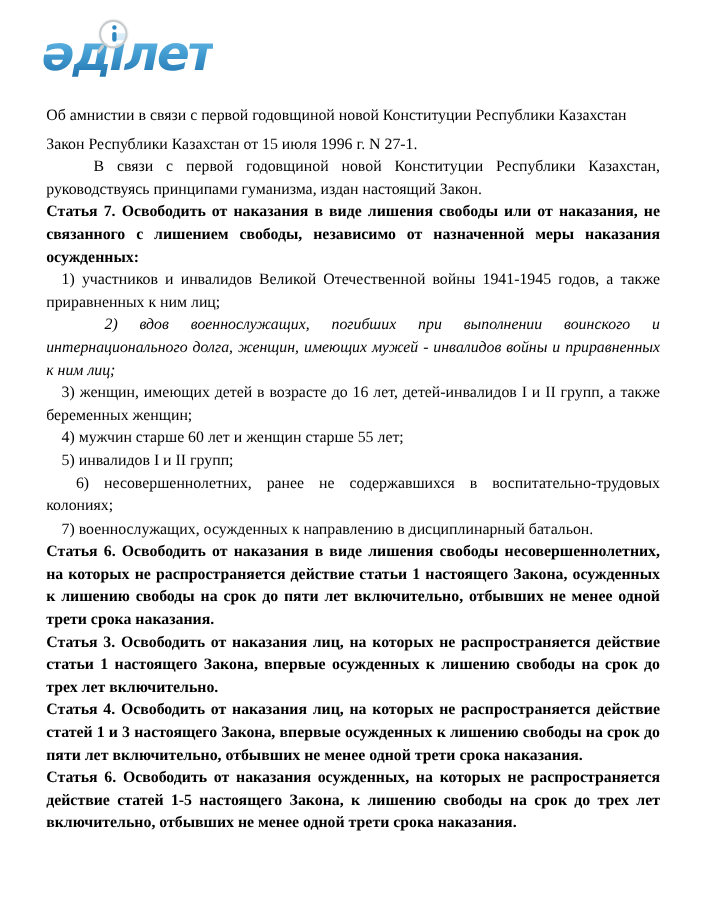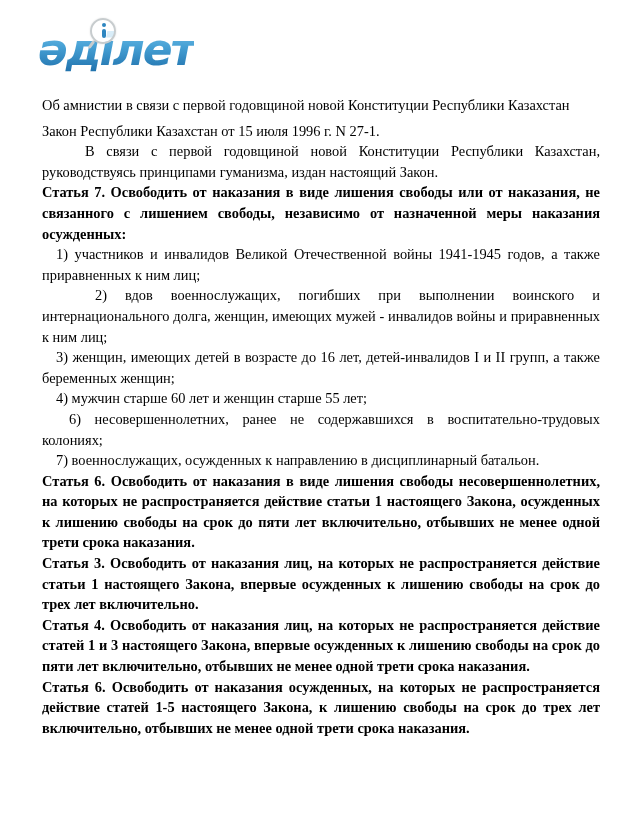--- a/index.html
+++ b/index.html
@@ -96,21 +96,21 @@
   .content p { margin: 0; }
   .title {
     font-weight: normal;
     margin: 0 0 5px 0 !important;
   }
   .bold { font-weight: bold; }
   .indent-none      { text-indent: 0; }
   .indent-firstline { text-indent: 43px; }
   .indent-small     { text-indent: 14px; }
   .indent-medium    { text-indent: 27px; }
-  .indent-large     { text-indent: 53px; }
+  .indent-large     { text-indent: 53px; font-style: italic; }
 </style>
 </head>
 <body>
 
 <div class="page">
 
   <div class="logo">
     <span class="logo-text"><span>әд</span><span>і</span><span>лет</span></span>
     <span class="magnifier"></span>
     <span class="magnifier-handle"></span>
@@ -119,20 +119,21 @@
   <div class="content">
     <p class="title">Об амнистии в связи с первой годовщиной новой Конституции Республики Казахстан</p>
     <p class="law indent-none">Закон Республики Казахстан от 15 июля 1996 г. N 27-1.</p>
     <div id="paragraphs">
         <p class="indent-firstline">В связи с первой годовщиной новой Конституции Республики Казахстан, руководствуясь принципами гуманизма, издан настоящий Закон.</p>
         <p class="bold indent-none">Статья 7. Освободить от наказания в виде лишения свободы или от наказания, не связанного с лишением свободы, независимо от назначенной меры наказания осужденных:</p>
         <p class="indent-small">1) участников и инвалидов Великой Отечественной войны 1941-1945 годов, а также приравненных к ним лиц;</p>
         <p class="indent-large">2) вдов военнослужащих, погибших при выполнении воинского и интернационального долга, женщин, имеющих мужей - инвалидов войны и приравненных к ним лиц;</p>
         <p class="indent-small">3) женщин, имеющих детей в возрасте до 16 лет, детей-инвалидов I и II групп, а также беременных женщин;</p>
         <p class="indent-small">4) мужчин старше 60 лет и женщин старше 55 лет;</p>
+        <p class="indent-small">5) инвалидов I и II групп;</p>
         <p class="indent-medium">6) несовершеннолетних, ранее не содержавшихся в воспитательно-трудовых колониях;</p>
         <p class="indent-small">7) военнослужащих, осужденных к направлению в дисциплинарный батальон.</p>
         <p class="bold indent-none">Статья 6. Освободить от наказания в виде лишения свободы несовершеннолетних, на которых не распространяется действие статьи 1 настоящего Закона, осужденных к лишению свободы на срок до пяти лет включительно, отбывших не менее одной трети срока наказания.</p>
         <p class="bold indent-none">Статья 3. Освободить от наказания лиц, на которых не распространяется действие статьи 1 настоящего Закона, впервые осужденных к лишению свободы на срок до трех лет включительно.</p>
         <p class="bold indent-none">Статья 4. Освободить от наказания лиц, на которых не распространяется действие статей 1 и 3 настоящего Закона, впервые осужденных к лишению свободы на срок до пяти лет включительно, отбывших не менее одной трети срока наказания.</p>
         <p class="bold indent-none">Статья 6. Освободить от наказания осужденных, на которых не распространяется действие статей 1-5 настоящего Закона, к лишению свободы на срок до трех лет включительно, отбывших не менее одной трети срока наказания.</p>
       </div>
   </div>
 
 </div>

